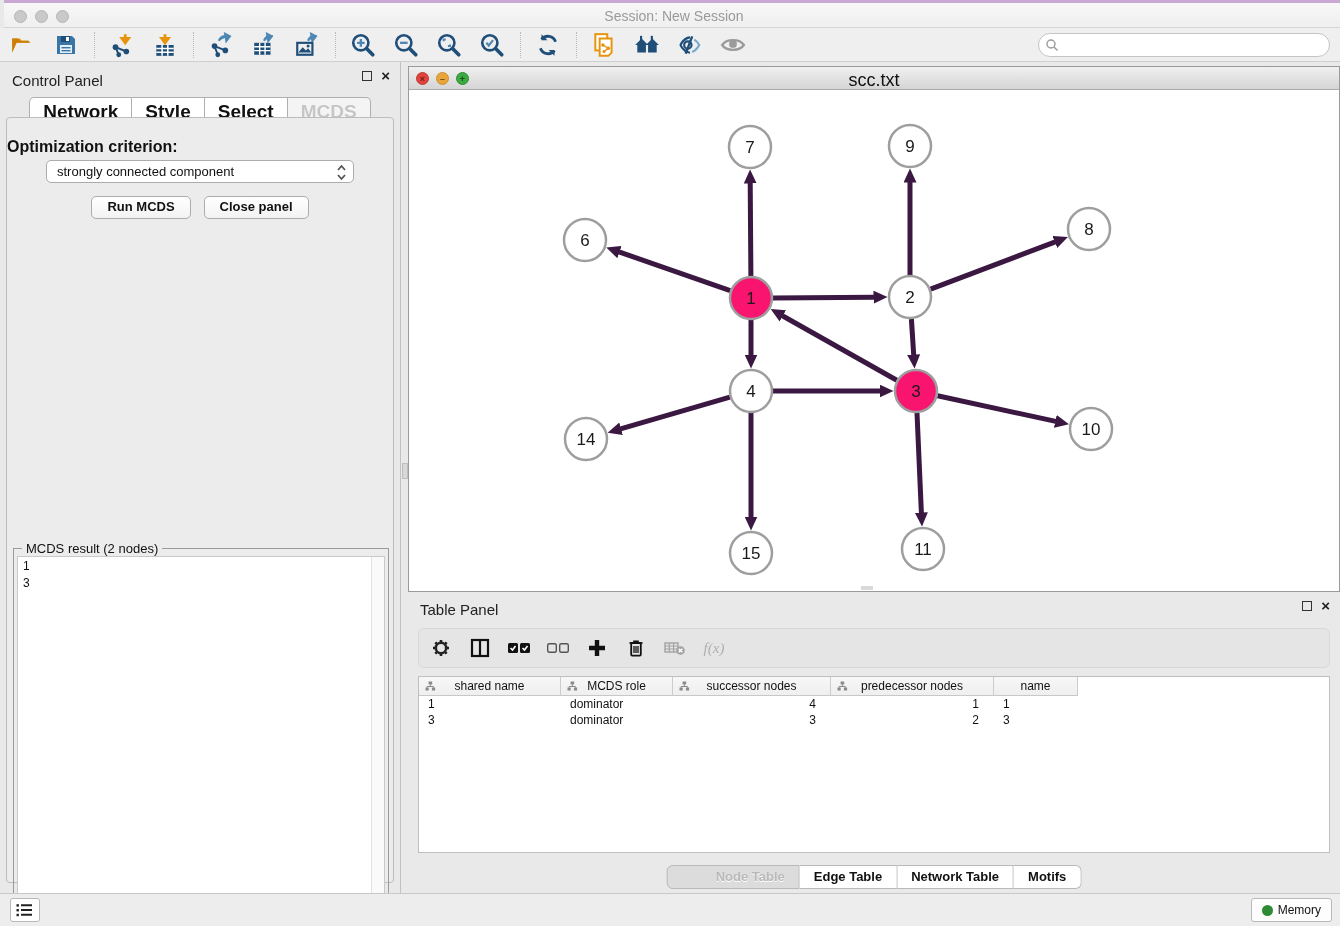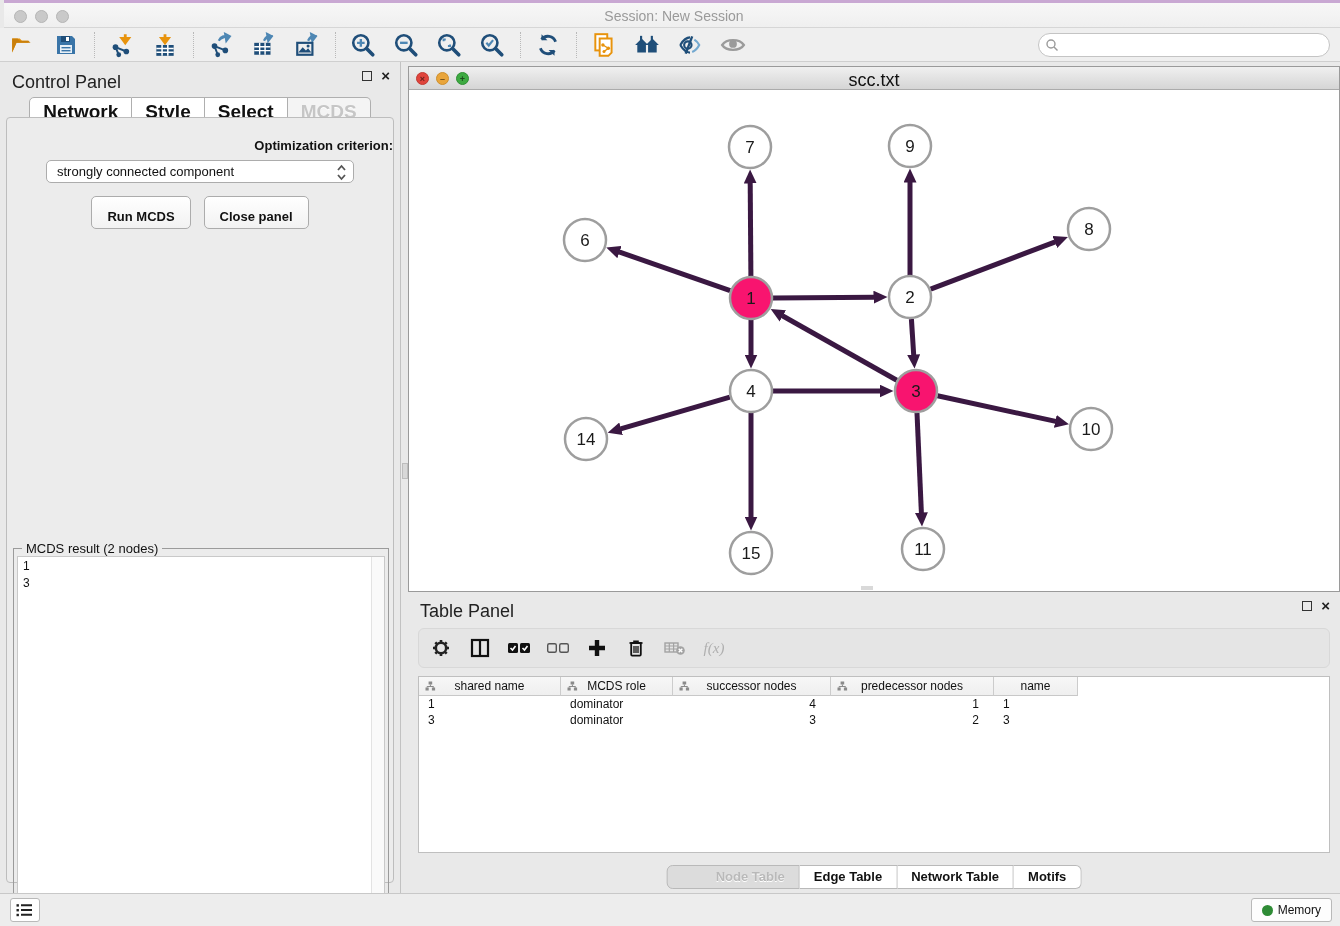--- a/index.html
+++ b/index.html
@@ -26,45 +26,45 @@
   .tb-sep { width:1px; height:26px; margin:0 12px 0 0; flex:none;
     border-left:1px dotted #B9B9B9; }
   .search-wrap { position:absolute; right:10px; top:5px; width:292px; height:24px; }
   .search-input { width:100%; height:100%; border:1px solid #C4C4C4; border-radius:12px;
     background:#fff; padding-left:26px; font-size:12px; outline:none; }
   .search-glass { position:absolute; left:7px; top:5px; }
 
   
   .control-panel { position:absolute; left:0; top:62px; width:400px; height:831px;
     background:#E9E9E9; }
-  .panel-head { position:absolute; left:12px; top:10px; font-size:18px; color:#222; }
+  .panel-head { position:absolute; left:12px; top:10px; font-size:15px; color:#222; }
   .panel-btns { position:absolute; right:10px; top:9px; display:flex; gap:9px;
     align-items:center; }
   .float-ic { width:10px; height:10px; border:1.5px solid #333; display:inline-block; }
   .close-ic { font-size:15px; font-weight:bold; color:#222; line-height:10px; }
   .cp-tabs { position:absolute; left:0; top:35px; width:100%; display:flex;
     justify-content:center; }
   .cp-tab { font-size:19px; font-weight:bold; color:#111; background:#fff;
     border:1px solid #AFAFAF; border-left:none; padding:3px 13px 4px; }
   .cp-tab:first-child { border-left:1px solid #AFAFAF; border-radius:5px 0 0 5px; }
   .cp-tab:last-child { border-radius:0 5px 5px 0; }
   .cp-tab.active { color:#C6C6C6; background:#F4F4F4; text-shadow:0 1px 0 #fff; }
   .cp-body { position:absolute; left:6px; top:55px; width:388px; height:766px;
     background:#ECECEC; border:1px solid #BDBDBD; border-radius:4px; }
-  .opt-label { position:absolute; top:20px; width:100%; text-align:right;
-    font-size:13px; font-weight:bold; color:#111; }
+  .opt-label { position:absolute; top:20px; width:100%; text-align:left;
+    font-size:16px; font-weight:bold; color:#111; }
   .combo { position:absolute; left:39px; top:42px; width:308px; height:23px;
     background:#fff; border:1px solid #ACACAC; border-radius:5px; font-size:13px;
     color:#111; display:flex; align-items:center; padding-left:10px; }
   .combo-arrows { position:absolute; right:6px; top:2px; }
   .btn-row { position:absolute; top:78px; width:100%; display:flex;
     justify-content:center; gap:13px; }
   .btn { background:linear-gradient(#FFF,#F2F2F2); border:1px solid #ACACAC;
     border-radius:5px; font-size:13px; font-weight:bold; color:#111;
-    padding:12px 15px 4px; }
+    padding:2px 15px 4px; }
   .groupbox { position:absolute; left:6px; top:430px; width:376px; height:382px;
     border:1px solid #9B9B9B; }
   .groupbox-label { position:absolute; left:8px; top:-8px; background:#ECECEC;
     padding:0 4px; font-size:13px; color:#111; }
   .result-area { position:absolute; left:3px; top:7px; right:3px; bottom:3px;
     background:#fff; border:1px solid #C9C9C9; font-size:12px; line-height:17px;
     padding:1px 5px; white-space:pre; color:#111; }
   .result-scroll { position:absolute; right:4px; top:8px; bottom:4px; width:13px;
     background:#FAFAFA; border-left:1px solid #E3E3E3; }
 

